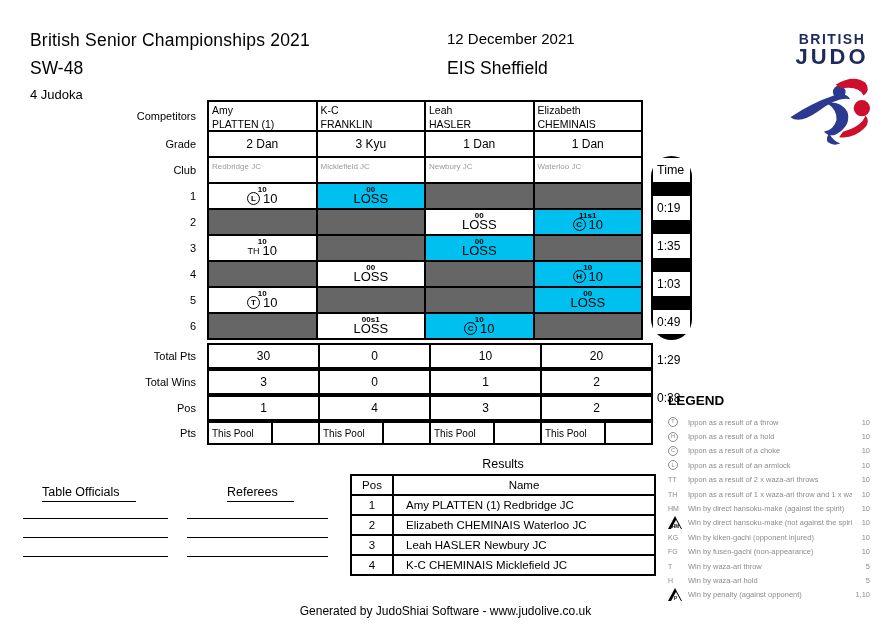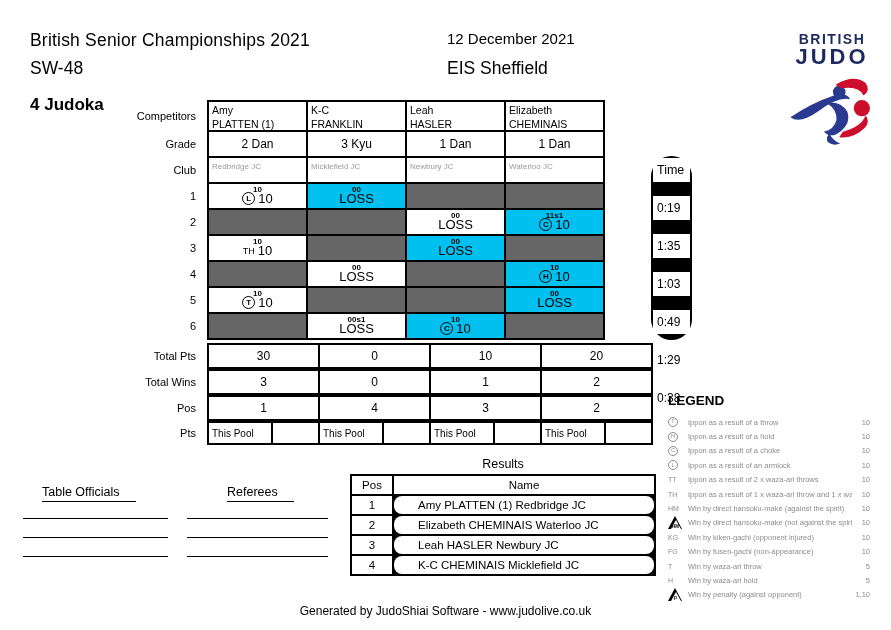--- a/index.html
+++ b/index.html
@@ -10,33 +10,33 @@
   }
   *{box-sizing:border-box;}
   html,body{margin:0;padding:0;background:#fff;}
   .page{
     position:relative;width:891px;height:630px;background:#fff;overflow:hidden;
     font-family:"Liberation Sans",sans-serif;color:#000;
   }
   
   .title{position:absolute;left:30px;top:30px;font-size:17.5px;letter-spacing:.2px;}
   .subtitle{position:absolute;left:30px;top:58px;font-size:17.5px;}
-  .judoka-count{position:absolute;left:30px;top:95px;font-size:17px;font-weight:bold;}
+  .judoka-count{position:absolute;left:30px;top:87px;font-size:13px;}
   .event-date{position:absolute;left:447px;top:30px;font-size:15px;}
   .event-venue{position:absolute;left:447px;top:58px;font-size:17.5px;}
   
   .logo{position:absolute;left:780px;top:32px;width:104px;text-align:center;}
   .logo .l1{font-size:14px;font-weight:700;color:var(--navy);letter-spacing:1.5px;line-height:1.0;}
   .logo .l2{font-size:22px;font-weight:700;color:var(--navy);letter-spacing:3px;line-height:1.0;}
   .logo svg{margin-top:4px;}
   
   .side-label{position:absolute;left:0;width:202px;text-align:right;padding-right:6px;font-size:11px;display:flex;align-items:center;justify-content:flex-end;}
   
   .pool-table{
-    position:absolute;left:207px;top:100px;width:398px;height:240px;
+    position:absolute;left:207px;top:100px;width:436px;height:240px;
     background:#000;display:grid;padding:2px;gap:2px;
     grid-template-columns:repeat(4,1fr);
     grid-template-rows:28px 24px 24px repeat(6,24px);
   }
   .cell{background:#fff;overflow:hidden;position:relative;}
   .name-cell{padding:2px 3px;display:flex;flex-direction:column;justify-content:flex-start;font-size:10.5px;line-height:1.3;}
   .grade-cell{display:flex;align-items:center;justify-content:center;font-size:12px;}
   .club-cell{padding:4px 3px;font-size:8px;color:#9a9a9a;}
   .match.idle{background:var(--idle-gray);}
   .match.blue{background:var(--win-blue);}
@@ -55,21 +55,21 @@
   .sum-row{position:absolute;left:207px;width:446px;height:26px;background:#000;display:grid;grid-template-columns:repeat(4,1fr);gap:2px;padding:2px;}
   .sum-cell{background:#fff;display:flex;align-items:center;justify-content:center;font-size:12px;}
   .pts-row{position:absolute;left:207px;width:446px;height:24px;background:#000;display:grid;grid-template-columns:62px 45px 62px 45px 62px 45px 62px 45px;gap:2px;padding:2px;}
   .pts-label-cell{background:#fff;display:flex;align-items:center;padding-left:3px;font-size:10px;}
   .pts-empty-cell{background:#fff;}
   
   .results-title{position:absolute;left:350px;top:457px;width:306px;text-align:center;font-size:12.5px;}
   .results-table{position:absolute;left:350px;top:474px;width:306px;background:#000;display:grid;grid-template-columns:40px 1fr;grid-auto-rows:18px;gap:2px;padding:2px;}
   .res-cell{background:#fff;display:flex;align-items:center;font-size:11.5px;}
   .res-center{justify-content:center;}
-  .res-name{padding-left:24px;border-radius:8px;}
+  .res-name{padding-left:12px;}
   
   .officials-head{position:absolute;top:485px;font-size:12.5px;border-bottom:1.5px solid #000;padding:0 16px 2px 0;}
   .sig-line{position:absolute;border-top:1.5px solid #000;height:0;}
   
   .legend{position:absolute;left:668px;top:393px;width:202px;}
   .legend-title{font-size:13.5px;font-weight:700;margin-bottom:7px;}
   .legend-row{display:flex;align-items:center;height:14.4px;}
   .legend-row .ic{width:20px;flex:0 0 20px;display:flex;justify-content:flex-start;align-items:center;}
   .legend-row .tx{flex:1;font-size:7.5px;color:#8c8c8c;white-space:nowrap;overflow:hidden;}
   .legend-row .vl{width:18px;flex:0 0 18px;text-align:right;font-size:7.5px;color:#8c8c8c;}

